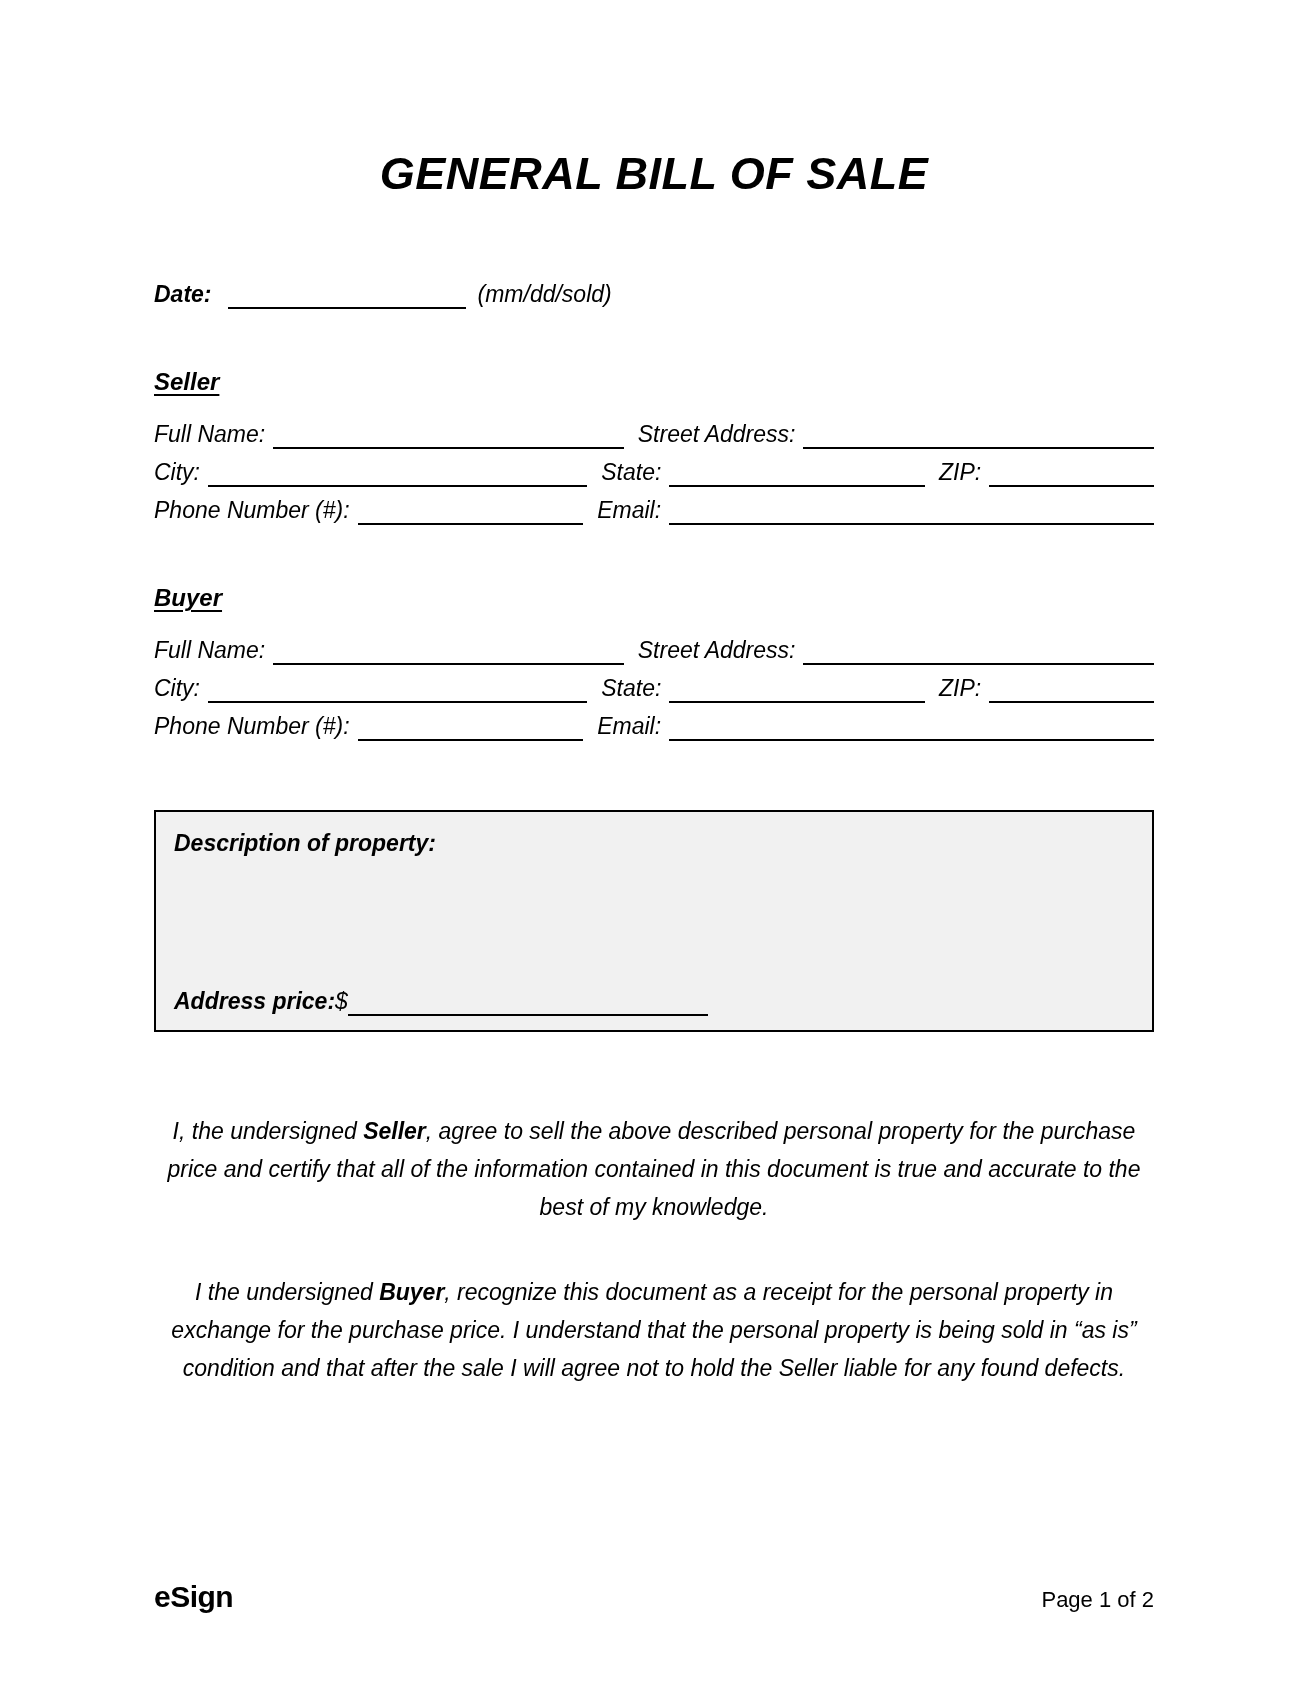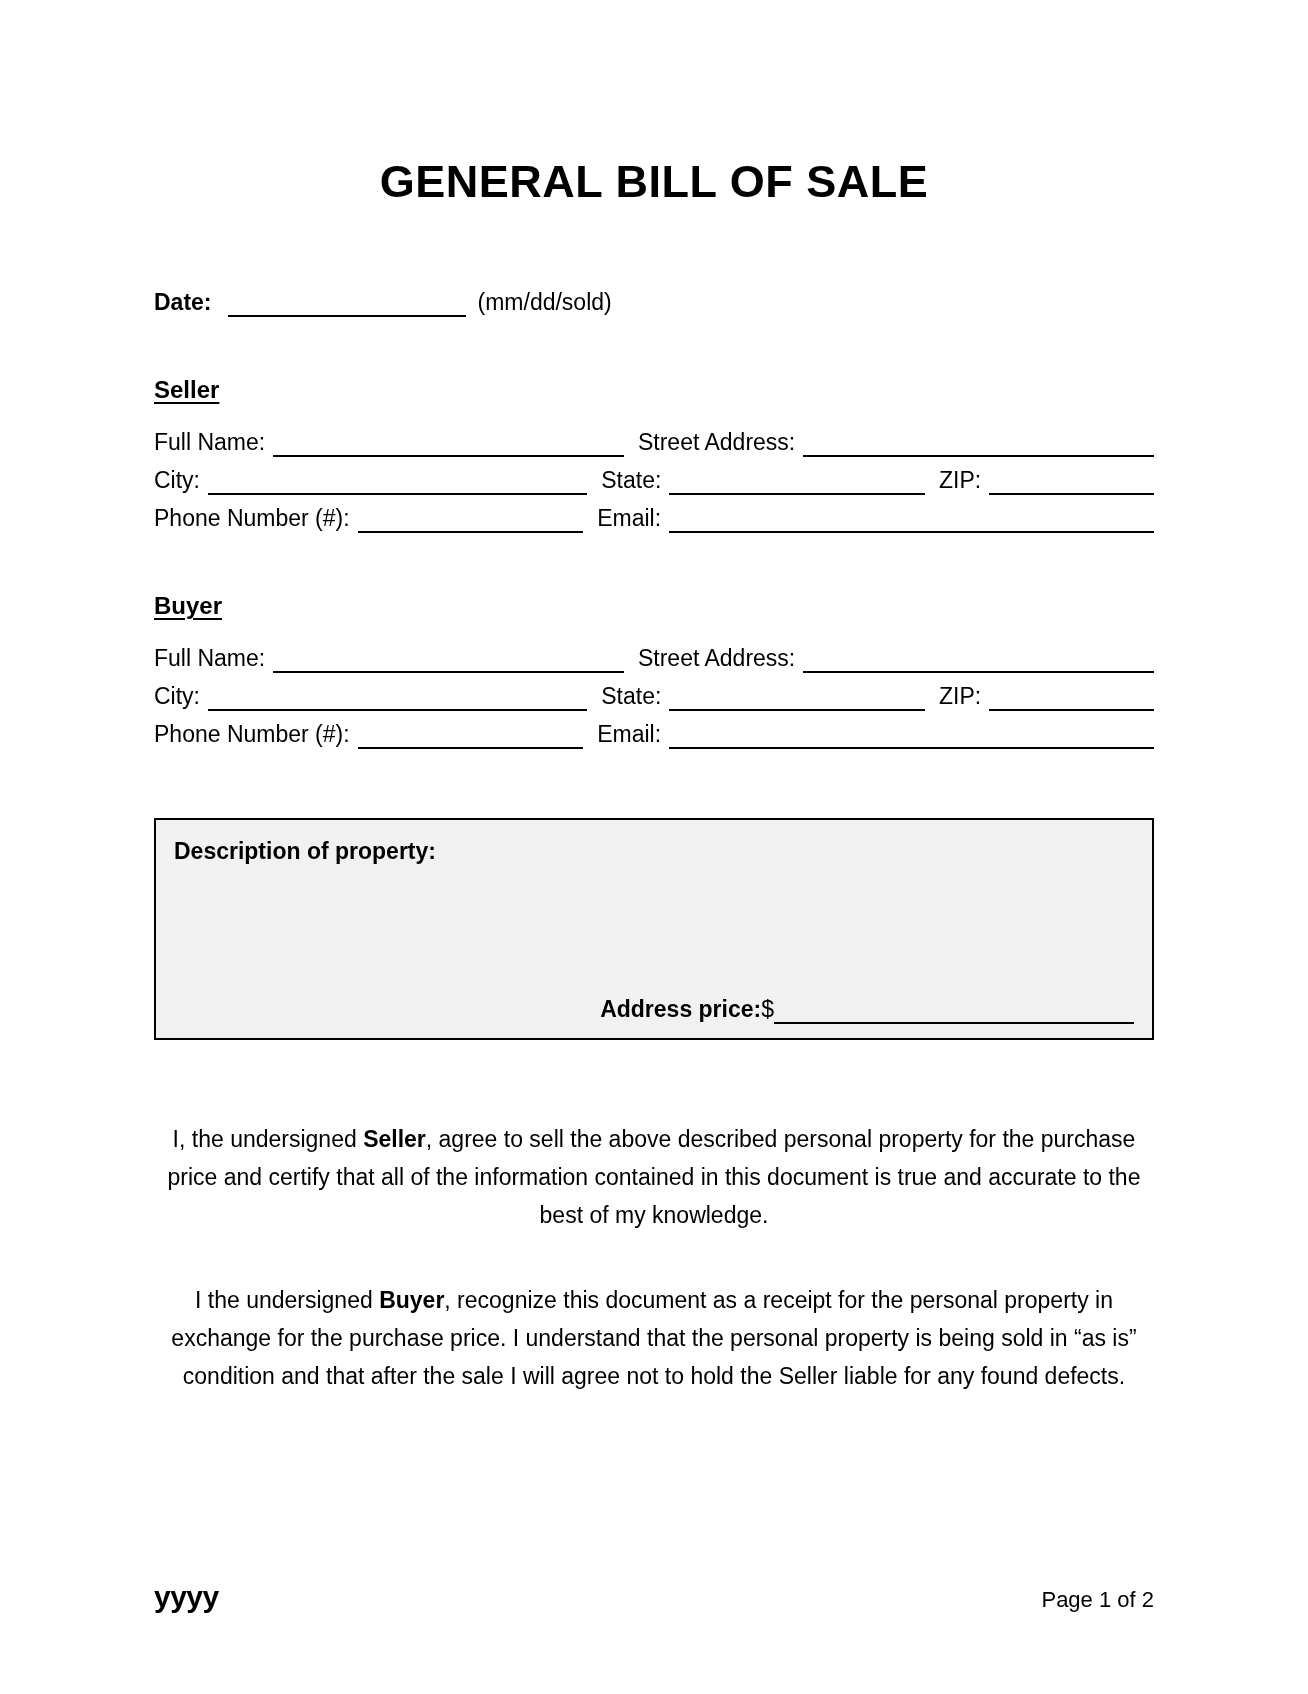--- a/index.html
+++ b/index.html
@@ -5,21 +5,21 @@
   html,body{margin:0;padding:0;background:#e8e8e8;}
   .page{
     position:relative;
     width:1308px;height:1694px;
     margin:0 auto;
     background:#ffffff;
     font-family:"Liberation Sans", sans-serif;
     color:#000;
     overflow:hidden;
   }
-  .content{padding:8px 154px;}
+  .content{padding:0 154px;font-style:italic;}
   .doc-title{
     margin:0;padding-top:150px;
     font-size:45px;line-height:47px;
     font-weight:bold;text-align:center;
     letter-spacing:0.5px;
   }
   .date-row{
     margin-top:82px;
     display:flex;align-items:flex-end;
     font-size:23px;line-height:30px;
@@ -52,21 +52,21 @@
   .fl-155{flex:1.55 1 0;}
   .fl-100{flex:1.0 1 0;}
   .fl-215{flex:2.15 1 0;}
   .property-box{
     margin-top:69px;
     box-sizing:border-box;
     height:222px;
     background:#f1f1f1;
     border:2px solid #000;
     padding:16px 18px 14px 18px;
-    display:flex;flex-direction:row;
+    display:flex;flex-direction:column;
   }
   .property-box .box-label{
     font-size:23px;line-height:30px;font-weight:bold;
   }
   .desc-fill{flex:1 1 auto;}
   .price-row{
     display:flex;align-items:flex-end;
     font-size:23px;line-height:30px;
   }
   .price-row .lbl{font-weight:bold;}
@@ -161,16 +161,16 @@
       </div>
     </div>
 
     <p class="para para-1"><span>I, the undersigned </span><b>Seller</b><span>, agree to sell the above described personal property for the purchase price and certify that all of the information contained in this document is true and accurate to the best of my knowledge.</span></p>
 
     <p class="para para-2"><span>I the undersigned </span><b>Buyer</b><span>, recognize this document as a receipt for the personal property in exchange for the purchase price. I understand that the personal property is being sold in “as is” condition and that after the sale I will agree not to hold the Seller liable for any found defects.</span></p>
 
   </div>
 
   <div class="footer">
-    <span class="brand">yyyy</span>
+    <span class="brand">eSign</span>
     <span class="page-num">Page 1 of 2</span>
   </div>
 </div>
 
 </body></html>

